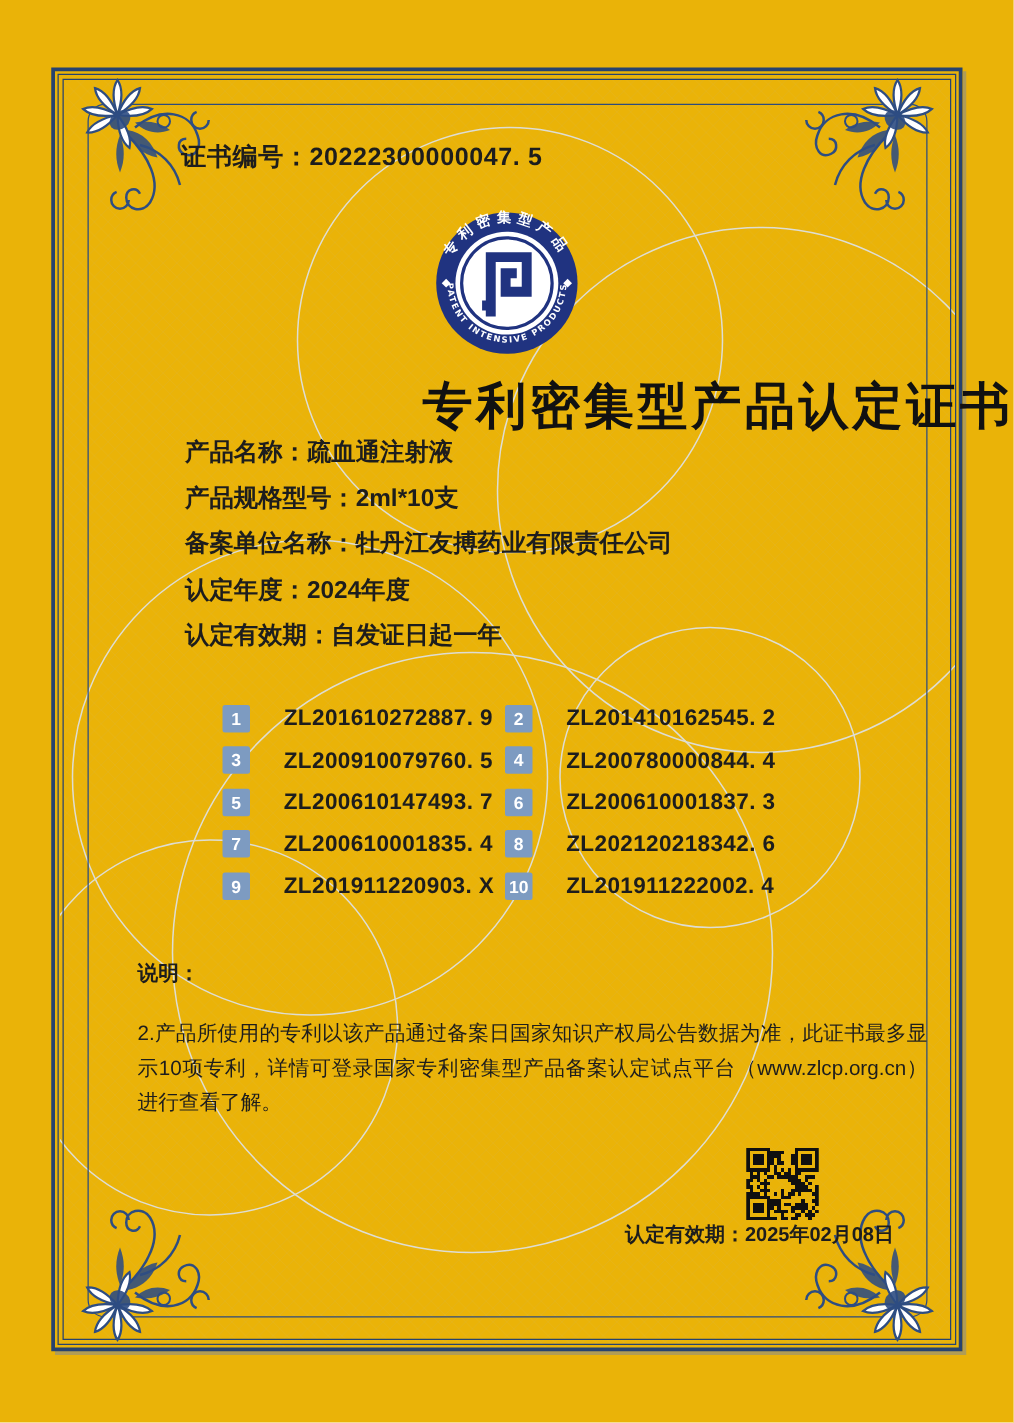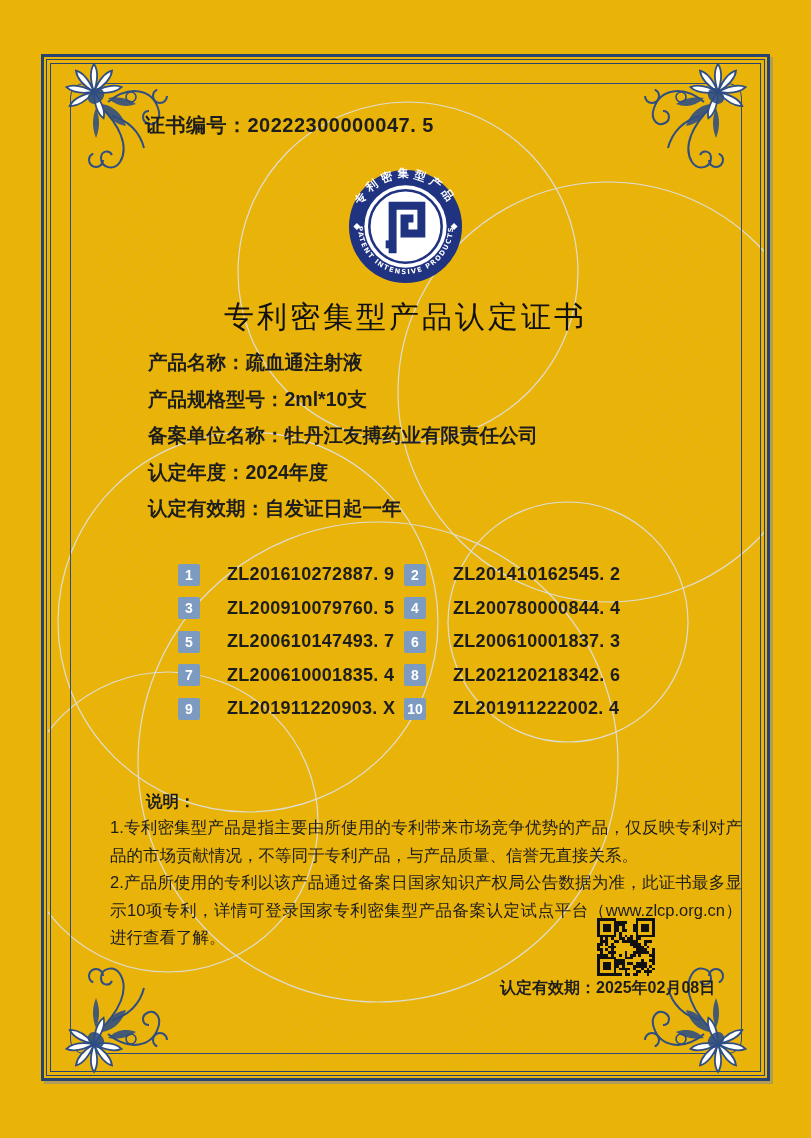--- a/index.html
+++ b/index.html
@@ -24,37 +24,37 @@
   
   .corner{position:absolute;width:122px;height:122px;pointer-events:none;}
   .corner.tl{left:56px;top:56px;}
   .corner.tr{right:55px;top:56px;transform:scaleX(-1);}
   .corner.bl{left:56px;bottom:58px;transform:scaleY(-1);}
   .corner.br{right:55px;bottom:58px;transform:scale(-1,-1);}
   
   .cert-no{position:absolute;left:145px;top:112px;font-size:20px;font-weight:600;letter-spacing:.5px;}
   .emblem{position:absolute;left:346px;top:167px;width:119px;height:119px;}
   .title{
-    position:absolute;left:0;top:297px;width:100%;text-align:center;
+    position:absolute;left:0;top:297px;width:100%;text-align:right;
     font-family:"DejaVu Serif","Liberation Serif",serif;
-    font-size:30px;font-weight:400;letter-spacing:3px;color:#111;
+    font-size:40px;font-weight:700;letter-spacing:3px;color:#111;
   }
   .info{position:absolute;left:148px;top:344px;}
   .info-line{height:36.5px;line-height:36.5px;font-size:19.5px;font-weight:600;white-space:nowrap;}
   .patents{position:absolute;left:178px;top:558px;width:470px;}
   .patent-row{display:flex;height:33.5px;align-items:center;}
   .patent-item{display:flex;align-items:center;width:222px;}
   .patent-item.col2{margin-left:4px;}
   .badge{
     width:22px;height:22px;background:#7d9bc1;color:#ffffff;border-radius:2px;
     font-size:14px;font-weight:600;display:flex;align-items:center;justify-content:center;
     flex:0 0 22px;
   }
   .pid{margin-left:27px;font-size:18px;font-weight:600;letter-spacing:.3px;white-space:nowrap;}
-  .notes-header{position:absolute;left:110px;top:791px;font-size:16.5px;font-weight:700;margin-left:36px;}
+  .notes-header{position:absolute;left:110px;top:768px;font-size:16.5px;font-weight:700;}
   .notes{position:absolute;left:110px;top:814px;width:632px;}
   .note{font-size:16.5px;line-height:27.5px;margin:0 0 0 0;font-weight:500;text-align:justify;}
   .qr{position:absolute;left:597px;top:918px;width:58px;height:58px;}
   .issue-date{position:absolute;left:500px;top:978px;width:200px;text-align:right;
     font-size:16px;font-weight:700;white-space:nowrap;}
 </style>
 </head>
 <body>
 
 <div class="page">
@@ -270,21 +270,20 @@
       </div>
       <div class="patent-item col2">
         <div class="badge">10</div>
         <div class="pid">ZL201911222002. 4</div>
       </div>
     </div>
   </div>
 
   <div class="notes-header">说明：</div>
   <div class="notes">
-    <p class="note">1.专利密集型产品是指主要由所使用的专利带来市场竞争优势的产品，仅反映专利对产品的市场贡献情况，不等同于专利产品，与产品质量、信誉无直接关系。</p>
     <p class="note">2.产品所使用的专利以该产品通过备案日国家知识产权局公告数据为准，此证书最多显示10项专利，详情可登录国家专利密集型产品备案认定试点平台（www.zlcp.org.cn）进行查看了解。</p>
   </div>
 
   <svg class="qr" id="qr-svg" viewBox="0 0 21 21" shape-rendering="crispEdges">
       <rect x="0" y="0" width="1" height="1" fill="#101010"></rect>
       <rect x="1" y="0" width="1" height="1" fill="#101010"></rect>
       <rect x="2" y="0" width="1" height="1" fill="#101010"></rect>
       <rect x="3" y="0" width="1" height="1" fill="#101010"></rect>
       <rect x="4" y="0" width="1" height="1" fill="#101010"></rect>
       <rect x="5" y="0" width="1" height="1" fill="#101010"></rect>

